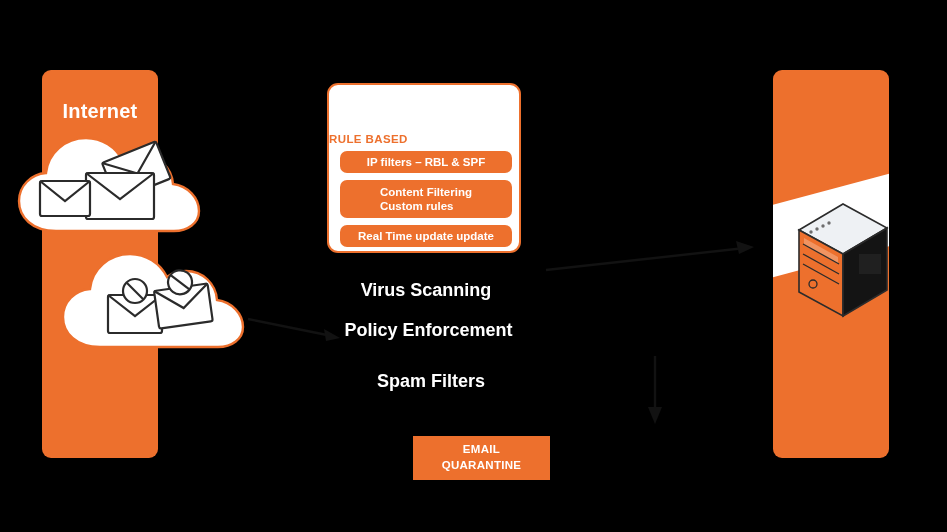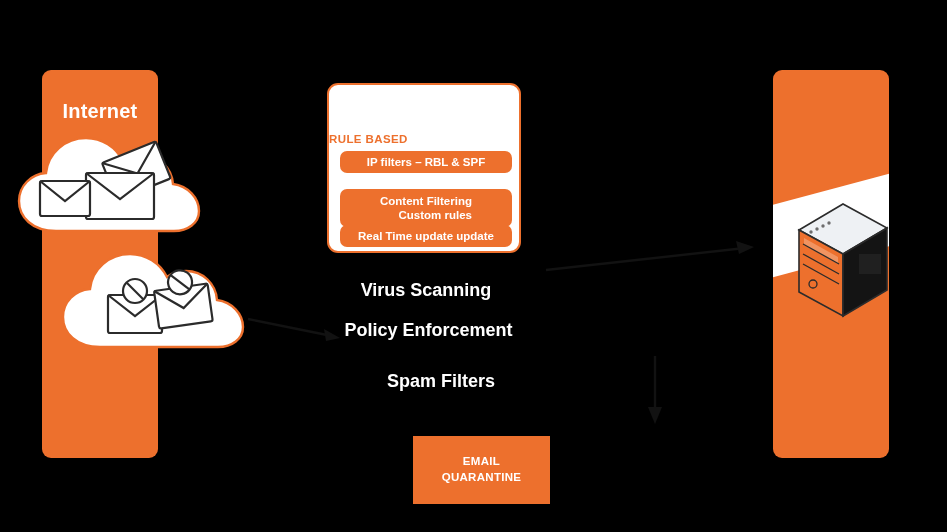--- a/index.html
+++ b/index.html
@@ -42,40 +42,40 @@
     position:absolute;left:327px;top:83px;width:194px;height:170px;
     background:#ffffff;border:2px solid #ED702D;border-radius:11px;
     box-sizing:border-box;
   }
   #rule-based-label{
     position:absolute;left:0;top:48px;width:100%;
     color:#ED702D;font-size:11.5px;font-weight:bold;letter-spacing:.4px;
   }
   .pill{
     position:absolute;left:11px;width:172px;background:#ED702D;border-radius:7px;
-    color:#ffffff;font-size:11.5px;font-weight:bold;text-align:right;
+    color:#ffffff;font-size:11.5px;font-weight:bold;text-align:left;
     display:flex;align-items:center;justify-content:center;line-height:1.25;
     box-sizing:border-box;
   }
   #pill-ip{top:66px;height:22px;}
-  #pill-content{top:95px;height:38px;margin-top:9px;}
+  #pill-content{top:95px;height:38px;}
   #pill-realtime{top:140px;height:22px;}
 
   
   .svc-label{
     position:absolute;color:#ffffff;font-weight:bold;font-size:18px;
     text-align:center;white-space:nowrap;
   }
   #label-virus{left:0;top:280px;width:852px;}
   #label-policy{left:0;top:320px;width:857px;}
-  #label-spam{left:0;top:371px;width:862px;padding-left:10px;}
+  #label-spam{left:0;top:371px;width:862px;}
 
   
   #quarantine-box{
-    position:absolute;left:413px;top:436px;width:137px;height:68px;
+    position:absolute;left:413px;top:436px;width:137px;height:44px;
     background:#ED702D;display:flex;align-items:center;justify-content:center;
     text-align:center;color:#ffffff;font-size:11.5px;font-weight:bold;
     line-height:1.35;letter-spacing:.3px;
   }
 
   
   .dim-text{
     position:absolute;color:#0a0a0a;font-size:12px;font-weight:bold;
     text-align:center;line-height:1.5;white-space:pre-line;
   }

